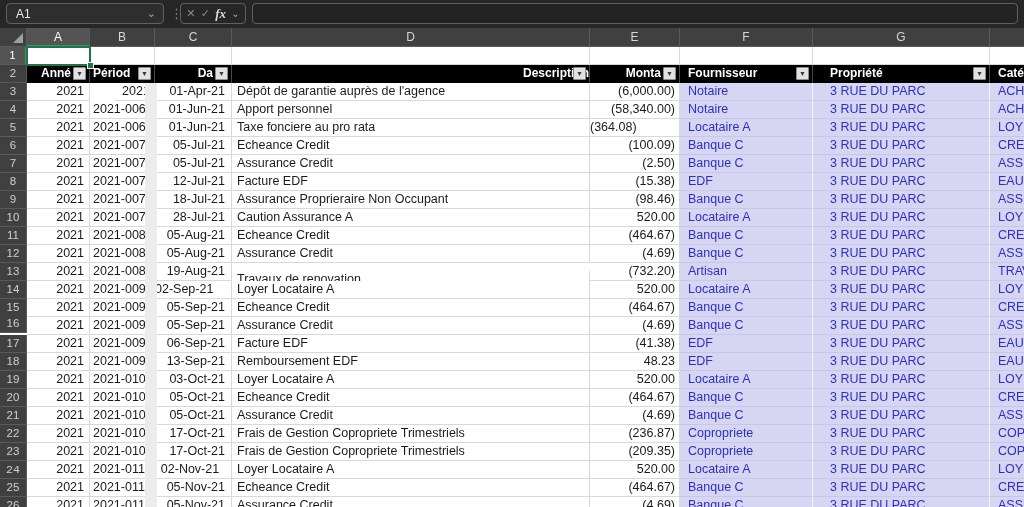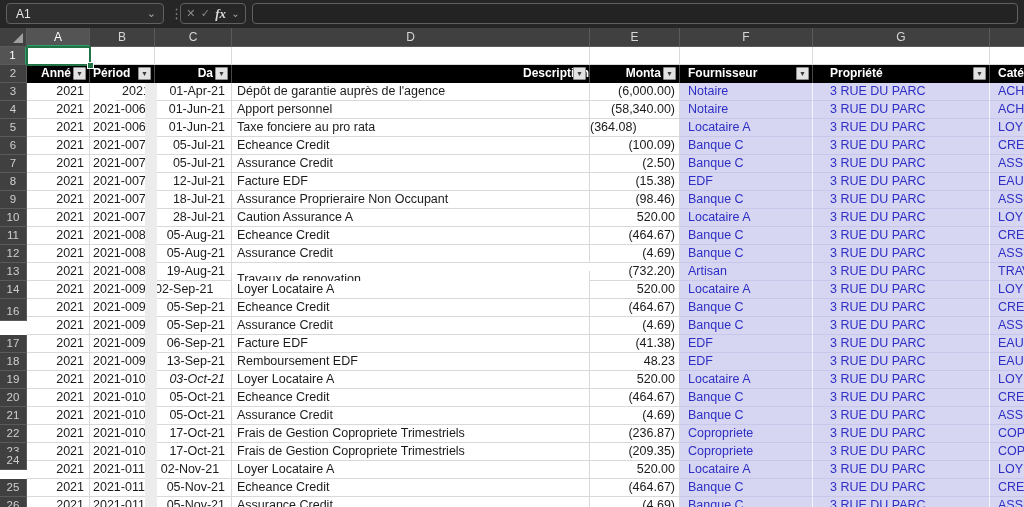--- a/index.html
+++ b/index.html
@@ -98,29 +98,29 @@
         <div class="rnum" style="top: 109px;">6</div>
         <div class="rnum" style="top: 127px;">7</div>
         <div class="rnum" style="top: 145px;">8</div>
         <div class="rnum" style="top: 163px;">9</div>
         <div class="rnum" style="top: 181px;">10</div>
         <div class="rnum" style="top: 199px;">11</div>
         <div class="rnum" style="top: 217px;">12</div>
         <div class="rnum" style="top: 235px;">13</div>
         <div class="rnum" style="top: 253px;">14</div>
         <div class="rnum" style="top: 271px;">15</div>
-        <div class="rnum" style="top: 275px;">16</div>
+        <div class="rnum" style="top: 287px;">16</div>
         <div class="rnum" style="top: 307px;">17</div>
         <div class="rnum" style="top: 325px;">18</div>
         <div class="rnum" style="top: 343px;">19</div>
         <div class="rnum" style="top: 361px;">20</div>
         <div class="rnum" style="top: 379px;">21</div>
         <div class="rnum" style="top: 397px;">22</div>
         <div class="rnum" style="top: 415px;">23</div>
-        <div class="rnum" style="top: 424px;">24</div>
+        <div class="rnum" style="top: 433px; font-family: Liberation Mono, monospace;">24</div>
         <div class="rnum" style="top: 451px;">25</div>
         <div class="rnum" style="top: 469px;">26</div>
       </div>
     <div id="cells">
         <div class="cell" style="left: 27px; width: 63px; top: 19px; text-align: right; padding-right: 5px;"></div>
         <div class="cell" style="left: 90px; width: 65px; top: 19px; text-align: left; padding-left: 3px;"></div>
         <div class="cell" style="left: 155px; width: 77px; top: 19px; text-align: right; padding-right: 6px;"></div>
         <div class="cell" style="left: 232px; width: 358px; top: 19px; text-align: left; padding-left: 5px;"></div>
         <div class="cell" style="left: 590px; width: 90px; top: 19px; text-align: right; padding-right: 4px;"></div>
         <div class="cell" style="left: 680px; width: 133px; top: 19px; text-align: left; padding-left: 8px;"></div>
@@ -294,21 +294,21 @@
         <div class="cell" style="left: 90px; width: 65px; top: 325px; text-align: left; padding-left: 3px;">2021-009</div>
         <div class="cell" style="left: 155px; width: 77px; top: 325px; text-align: right; padding-right: 6px;">13-Sep-21</div>
         <div class="cell" style="left: 232px; width: 358px; top: 325px; text-align: left; padding-left: 5px;">Remboursement EDF</div>
         <div class="cell" style="left: 590px; width: 90px; top: 325px; text-align: right; padding-right: 4px;">48.23</div>
         <div class="cell lav" style="left: 680px; width: 133px; top: 325px; text-align: left; padding-left: 8px;">EDF</div>
         <div class="cell lav" style="left: 813px; width: 177px; top: 325px; text-align: left; padding-left: 17px;">3 RUE DU PARC</div>
         <div class="cell lav" style="left: 990px; width: 120px; top: 325px; text-align: left; padding-left: 8px;">EAU,</div>
         <div class="bspacer" style="left: 145px; top: 325px;"></div>
         <div class="cell" style="left: 27px; width: 63px; top: 343px; text-align: right; padding-right: 5px;">2021</div>
         <div class="cell" style="left: 90px; width: 65px; top: 343px; text-align: left; padding-left: 3px;">2021-010</div>
-        <div class="cell" style="left: 155px; width: 77px; top: 343px; text-align: right; padding-right: 6px; font-style: italic;">03-Oct-21</div>
+        <div class="cell" style="left: 155px; width: 77px; top: 343px; text-align: right; padding-right: 6px;">03-Oct-21</div>
         <div class="cell" style="left: 232px; width: 358px; top: 343px; text-align: left; padding-left: 5px;">Loyer Locataire A</div>
         <div class="cell" style="left: 590px; width: 90px; top: 343px; text-align: right; padding-right: 4px;">520.00</div>
         <div class="cell lav" style="left: 680px; width: 133px; top: 343px; text-align: left; padding-left: 8px;">Locataire A</div>
         <div class="cell lav" style="left: 813px; width: 177px; top: 343px; text-align: left; padding-left: 17px;">3 RUE DU PARC</div>
         <div class="cell lav" style="left: 990px; width: 120px; top: 343px; text-align: left; padding-left: 8px;">LOYE</div>
         <div class="bspacer" style="left: 145px; top: 343px;"></div>
         <div class="cell" style="left: 27px; width: 63px; top: 361px; text-align: right; padding-right: 5px;">2021</div>
         <div class="cell" style="left: 90px; width: 65px; top: 361px; text-align: left; padding-left: 3px;">2021-010</div>
         <div class="cell" style="left: 155px; width: 77px; top: 361px; text-align: right; padding-right: 6px;">05-Oct-21</div>
         <div class="cell" style="left: 232px; width: 358px; top: 361px; text-align: left; padding-left: 5px;">Echeance Credit</div>

